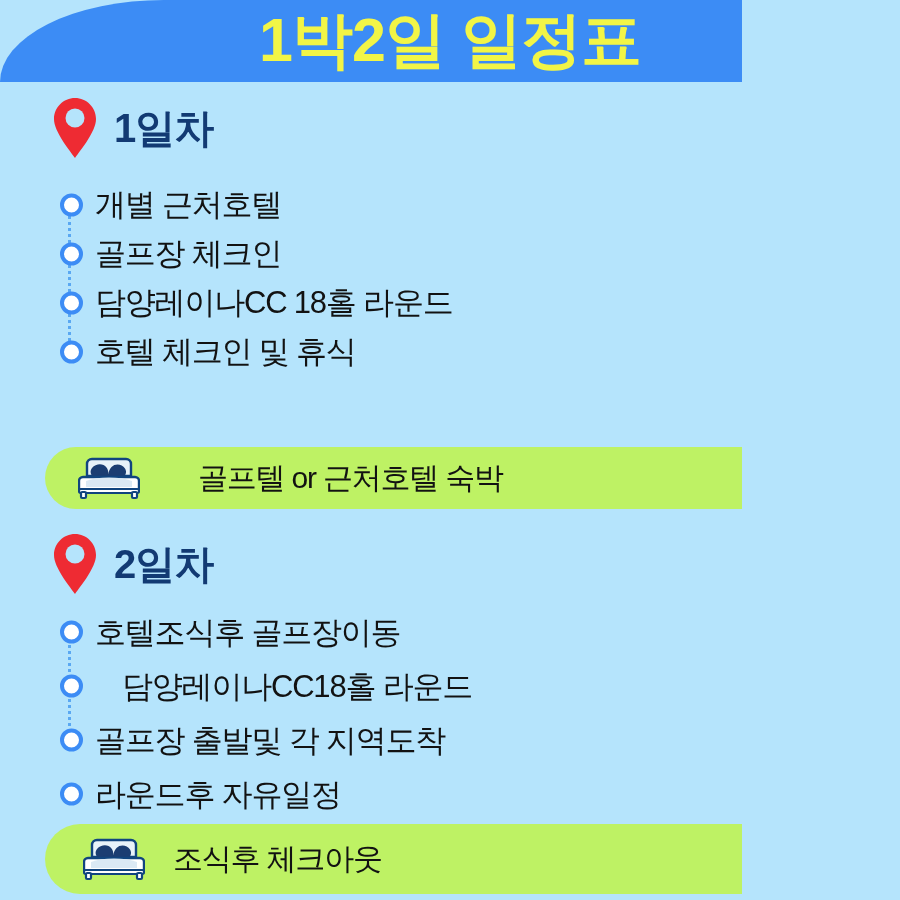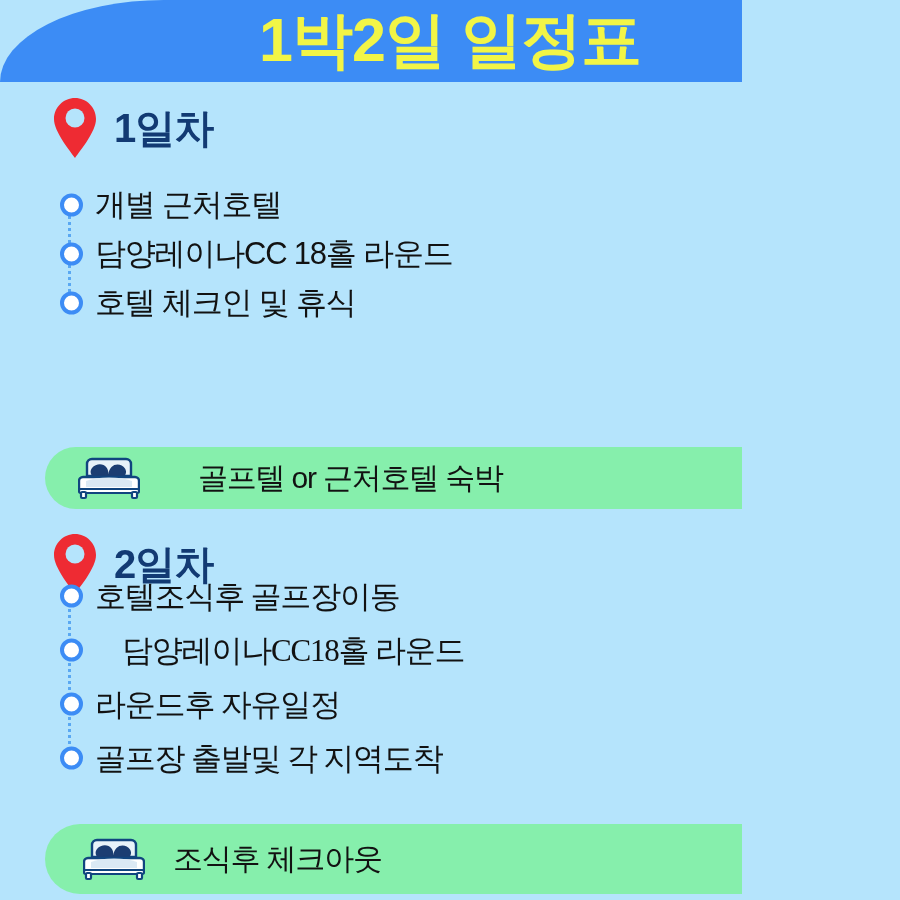--- a/index.html
+++ b/index.html
@@ -115,21 +115,21 @@
     font-size: 31px;
     line-height: 1;
     letter-spacing: -1.2px;
     white-space: nowrap;
     padding-left: 6px;
   }
 
   
   .pill {
     position: absolute;
-    background: #86efac;
+    background: #bef264;
     border-radius: 999px;
     display: flex;
     align-items: center;
     box-sizing: border-box;
   }
   .pill-group {
     display: flex;
     align-items: center;
     gap: 18px;
   }
@@ -185,20 +185,27 @@
 
     <div class="tl-row">
       <span class="tl-marker">
         <span class="tl-ring"></span>
         <span class="tl-dots"></span>
       </span>
       <span class="tl-text">개별 근처호텔</span>
     </div>
 
 
+    <div class="tl-row">
+      <span class="tl-marker">
+        <span class="tl-ring"></span>
+        <span class="tl-dots"></span>
+      </span>
+      <span class="tl-text">골프장 체크인</span>
+    </div>
 
     <div class="tl-row">
       <span class="tl-marker">
         <span class="tl-ring"></span>
         <span class="tl-dots"></span>
       </span>
       <span class="tl-text">담양레이나CC 18홀 라운드</span>
     </div>
 
     <div class="tl-row">
@@ -228,52 +235,52 @@
   </div>
 
   <div class="day-head" style="left:52px; top:533px;">
     <svg class="pin-icon" viewBox="0 0 46 62">
       <path d="M23 1 C11.4 1 2 10.4 2 22 C2 34.5 17 52.5 23 61 C29 52.5 44 34.5 44 22 C44 10.4 34.6 1 23 1 Z" fill="#ee2b33"></path>
       <circle cx="23" cy="21" r="9.5" fill="#b5e4fc"></circle>
     </svg>
     <span class="day-label">2일차</span>
   </div>
 
-  <div class="timeline" style="top:569px;font-family:Liberation Serif, serif;">
+  <div class="timeline" style="top:605px;">
 
     <div class="tl-row" style="height:54px;">
       <span class="tl-marker" style="height:54px;">
         <span class="tl-ring"></span>
         <span class="tl-dots" style="height:54px;"></span>
       </span>
       <span class="tl-text">호텔조식후 골프장이동</span>
     </div>
 
     <div class="tl-row" style="height:54px;gap:27px;">
       <span class="tl-marker" style="height:54px;">
         <span class="tl-ring"></span>
         <span class="tl-dots" style="height:54px;"></span>
       </span>
       <span class="tl-text">담양레이나CC18홀 라운드</span>
     </div>
 
     <div class="tl-row" style="height:54px;">
       <span class="tl-marker" style="height:54px;">
         <span class="tl-ring"></span>
-        <span class="tl-dots" style="height:54px;"></span>
-      </span>
-      <span class="tl-text">라운드후 자유일정</span>
+
+      </span>
+      <span class="tl-text">골프장 출발및 각 지역도착</span>
     </div>
 
     <div class="tl-row" style="height:54px;">
       <span class="tl-marker" style="height:54px;">
         <span class="tl-ring"></span>
-
-      </span>
-      <span class="tl-text">골프장 출발및 각 지역도착</span>
+        <span class="tl-dots" style="height:54px;"></span>
+      </span>
+      <span class="tl-text">라운드후 자유일정</span>
     </div>
 
   </div>
 
   <div class="pill" id="pill-morning">
 
     <div class="pill-group">
       <svg class="bed-icon" viewBox="0 0 62 44">
         <path d="M9 8 C9 5.2 11.2 3 14 3 L48 3 C50.8 3 53 5.2 53 8 L53 20 L9 20 Z" fill="#e8f2f9" stroke="#11457f" stroke-width="2.4" stroke-linejoin="round"></path>
         <path d="M14 12 C18 7.5 25 7 28.5 11.5 C30 13.5 30.5 16 30.5 18.5 C30.5 16 31.5 13 33.5 11 C37.5 7 44 8 47 12.5 C49 15.5 48 19.5 45 21 L16 21 C12.5 19.5 11.5 15 14 12 Z" fill="#1b3d72"></path>

